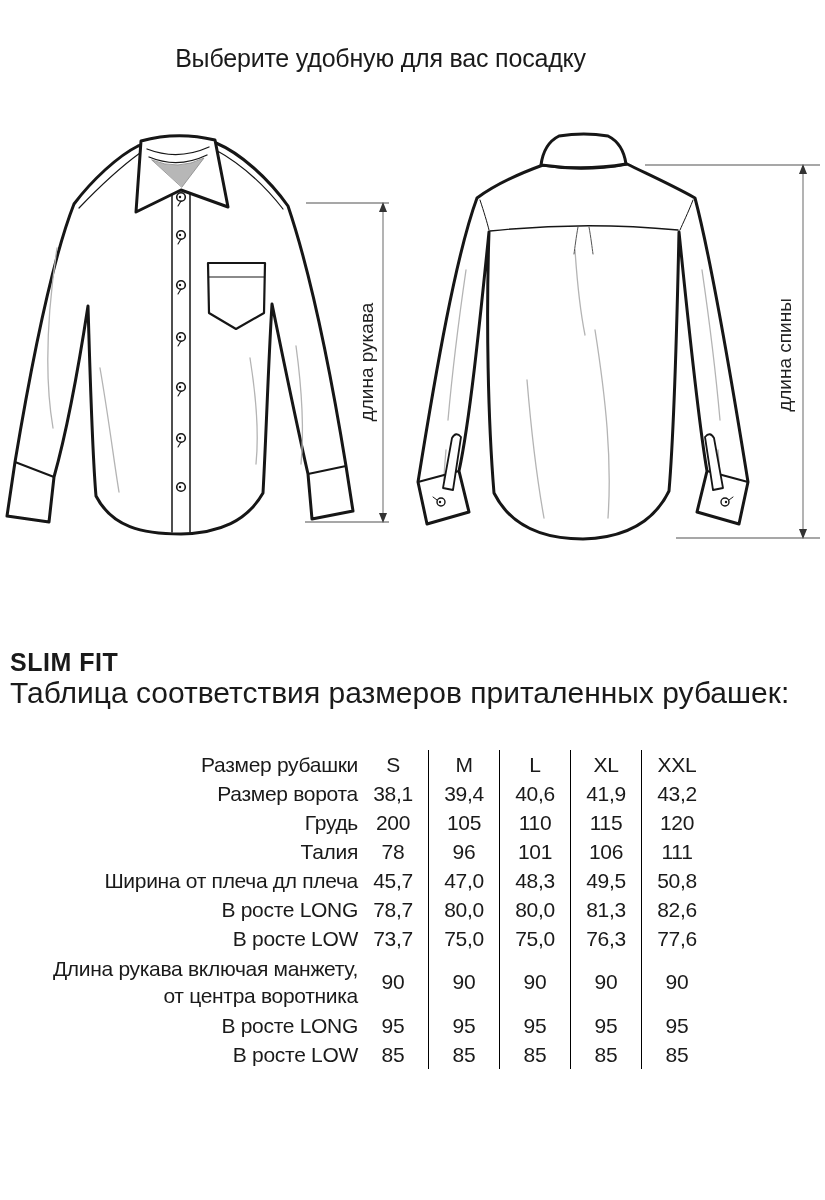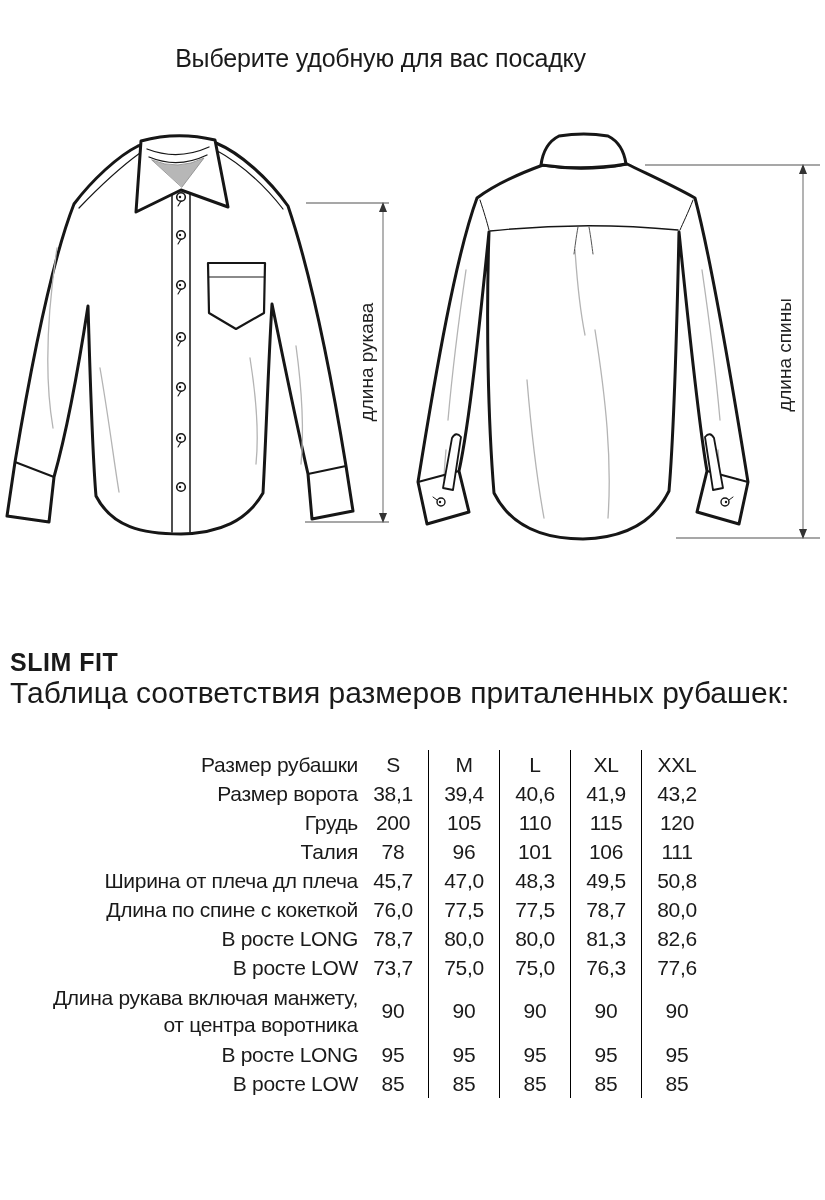--- a/index.html
+++ b/index.html
@@ -242,30 +242,20 @@
           <div>Ширина от плеча дл плеча</div>
         </td>
         <td class="val">45,7</td>
         <td class="val sep">47,0</td>
         <td class="val sep">48,3</td>
         <td class="val sep">49,5</td>
         <td class="val sep">50,8</td>
       </tr>
       <tr>
         <td class="lbl">
-          <div>Длина по спине с кокеткой</div>
-        </td>
-        <td class="val">76,0</td>
-        <td class="val sep">77,5</td>
-        <td class="val sep">77,5</td>
-        <td class="val sep">78,7</td>
-        <td class="val sep">80,0</td>
-      </tr>
-      <tr>
-        <td class="lbl">
           <div>В росте LONG</div>
         </td>
         <td class="val">78,7</td>
         <td class="val sep">80,0</td>
         <td class="val sep">80,0</td>
         <td class="val sep">81,3</td>
         <td class="val sep">82,6</td>
       </tr>
       <tr>
         <td class="lbl">

